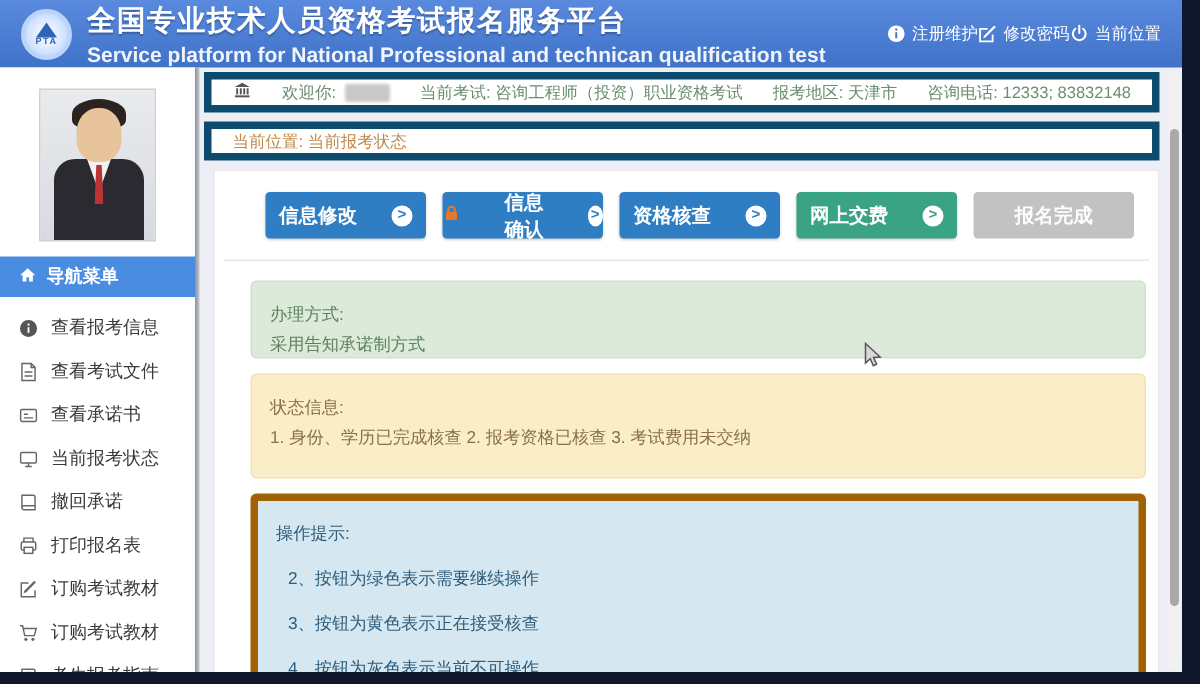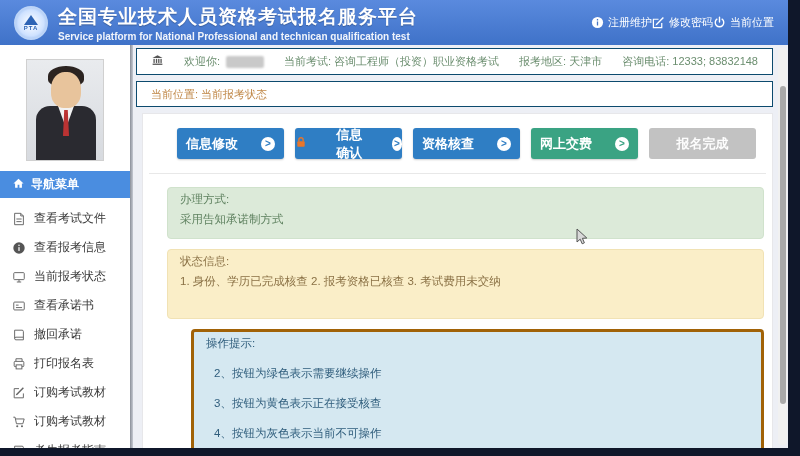--- a/index.html
+++ b/index.html
@@ -9,21 +9,21 @@
 
   
   .topbar { position:absolute; top:0; left:0; width:100%; height:45px;
     background:linear-gradient(#5a8ade,#3f72c8); display:flex; align-items:center; padding:0 14px; }
   .logo { width:34px; height:34px; border-radius:50%; background:radial-gradient(#ffffff,#cfe2ff 60%,#7fa9e8);
     border:2px solid #bcd4f7; display:flex; flex-direction:column; align-items:center; justify-content:center; flex:0 0 auto; }
   .logo .tri { width:0; height:0; border-left:7px solid transparent; border-right:7px solid transparent; border-bottom:10px solid #2e64b5; }
   .logo .pta { font-size:6px; font-weight:bold; color:#2e64b5; letter-spacing:1px; }
   .titles { margin-left:10px; color:#fff; }
   .title { font-size:19px; font-weight:bold; letter-spacing:1px; text-shadow:0 1px 1px rgba(0,0,0,.25); }
-  .subtitle { font-size:10px; font-weight:bold; opacity:.92; margin-top:1px; }
+  .subtitle { font-size:14px; font-weight:bold; opacity:.92; margin-top:1px; }
   .toplinks { margin-left:auto; display:flex; align-items:center; }
   .toplink { display:flex; align-items:center; gap:4px; color:#fff; font-size:11px; cursor:pointer; white-space:nowrap; }
   .toplink svg { display:block; }
 
   
   .sidebar { position:absolute; top:45px; left:0; width:130px; height:403px; background:#fff; }
   .side-divider { position:absolute; top:45px; left:130px; width:3px; height:403px;
     background:linear-gradient(90deg,#8a8f99,#c5c9d2); }
   .photo { width:78px; height:102px; margin:14px auto 10px; background:linear-gradient(#e9ebee,#d7dadf);
     border:1px solid #d0d0d0; position:relative; overflow:hidden; }
@@ -33,21 +33,21 @@
   .photo .shirt { position:absolute; left:31px; top:46px; width:16px; height:22px; background:#f2f2f2; clip-path:polygon(0 0,100% 0,50% 100%); }
   .photo .tie { position:absolute; left:36px; top:50px; width:6px; height:26px; background:#b33; clip-path:polygon(20% 0,80% 0,100% 100%,0 100%); }
   .nav-header { height:27px; background:#4a8de0; color:#fff; font-size:12px; font-weight:bold;
     display:flex; align-items:center; gap:6px; padding:0 12px; }
   .nav-list { list-style:none; padding:6px 0; }
   .nav-item { display:flex; align-items:center; gap:8px; padding:0 12px; height:29px; font-size:12px; color:#3a3a3a; cursor:pointer; }
   .nav-item svg { flex:0 0 auto; display:block; }
 
   
   .main { position:absolute; top:45px; left:133px; width:642px; height:403px; }
-  .bar { background:#fff; border:1px solid #0c4a6e; margin:3px 2px 0 3px; }
+  .bar { background:#fff; border:5px solid #0c4a6e; margin:3px 2px 0 3px; }
   .welcome { height:27px; display:flex; align-items:center; gap:6px; padding:0 14px;
     font-size:11px; color:#6b8e6f; }
   .welcome .seg { margin-left:14px; white-space:nowrap; }
   .welcome .seg:first-of-type { margin-left:0; }
   .blur-name { display:inline-block; width:44px; height:12px; background:#c9c9c9; border-radius:2px; filter:blur(1px); vertical-align:middle; }
   .breadcrumb { height:26px; margin-top:6px; display:flex; align-items:center; padding:0 14px;
     font-size:11px; color:#c08848; }
   .panel { background:#fff; border:1px solid #e7e7ea; margin:6px 2px 0 9px; height:337px; padding:12px 6px 10px 24px; }
 
   .steps { display:flex; gap:11px; justify-content:center; padding:2px 0 14px; }
@@ -56,24 +56,24 @@
     box-shadow:0 1px 2px rgba(0,0,0,.2); }
   .step-blue { background:#2f7ec4; }
   .step-green { background:#3aa383; }
   .step-gray { background:#c2c2c2; color:#fdfdfd; cursor:default; box-shadow:none; }
   .arrow-circle { width:14px; height:14px; border-radius:50%; background:#fff; display:inline-flex;
     align-items:center; justify-content:center; font-size:10px; font-weight:bold; }
   .step-blue .arrow-circle { color:#2f7ec4; }
   .step-green .arrow-circle { color:#3aa383; }
   .steps-divider { border:none; border-top:1px solid #e8e8e8; margin:0 0 13px -18px; }
 
-  .infobox { border-radius:4px; padding:4px 12px; font-size:11.5px; margin-bottom:10px; margin-right:2px; }
+  .infobox { border-radius:4px; padding:14px 12px; font-size:11.5px; margin-bottom:10px; margin-right:2px; }
   .box-green { background:#dcead9; border:1px solid #d0e2cc; color:#5e815f; height:52px; }
   .box-yellow { background:#faeec8; border:1px solid #f1e2b4; color:#8a7145; height:70px; }
-  .box-blue { background:#d5e8f1; border:3px solid #a16207; color:#2f5d7c; height:126px;margin-left:24px; }
+  .box-blue { background:#d5e8f1; border:5px solid #a16207; color:#2f5d7c; height:126px; }
   .infobox .line { margin-top:5px; }
   .box-blue .tip-line { margin:9px 0 0 8px; display:flex; align-items:center; gap:5px; flex-wrap:nowrap; }
   .box-blue .tip-line.sp { margin-top:15px; }
   .box-blue svg { flex:0 0 auto; }
 
   
   .scrollbar-track { position:absolute; top:48px; right:1px; width:9px; height:397px; background:#f1f1f1; border-radius:4px; }
   .scrollbar-thumb { position:absolute; top:38px; left:1.5px; width:6px; height:318px; background:#a9a9a9; border-radius:3px; }
   .cursor { position:absolute; left:576px; top:228px; pointer-events:none; }
 </style>
@@ -137,54 +137,54 @@
           <svg width="13" height="13" viewBox="0 0 16 16">
               <path d="M8 2.2L1.8 8h2v5.2h3.1V9.6h2.2v3.6h3.1V8h2z" fill="#fff"></path>
             </svg>
         </span>
         <span>导航菜单</span>
       </div>
       <ul class="nav-list">
         <li class="nav-item">
           <span>
               <svg width="14" height="14" viewBox="0 0 16 16">
+                <circle cx="8" cy="8" r="6.5" fill="#555"></circle>
+                <rect x="7.3" y="7" width="1.4" height="4.3" fill="#fff"></rect>
+                <rect x="7.3" y="4.2" width="1.4" height="1.6" fill="#fff"></rect>
+              </svg>
+            </span>
+          <span>查看报考信息</span>
+        </li>
+        <li class="nav-item">
+          <span>
+              <svg width="14" height="14" viewBox="0 0 16 16">
                 <path d="M3 1.5h7l3 3V14.5H3z" fill="none" stroke="#666" stroke-width="1.1"></path>
                 <path d="M10 1.5v3h3" fill="none" stroke="#666" stroke-width="1.1"></path>
                 <path d="M5 8h6M5 11h6" stroke="#666" stroke-width="1.1"></path>
               </svg>
             </span>
           <span>查看考试文件</span>
         </li>
         <li class="nav-item">
           <span>
               <svg width="14" height="14" viewBox="0 0 16 16">
-                <circle cx="8" cy="8" r="6.5" fill="#555"></circle>
-                <rect x="7.3" y="7" width="1.4" height="4.3" fill="#fff"></rect>
-                <rect x="7.3" y="4.2" width="1.4" height="1.6" fill="#fff"></rect>
-              </svg>
-            </span>
-          <span>查看报考信息</span>
+                <rect x="2" y="3.5" width="12" height="9" rx="1" fill="none" stroke="#666" stroke-width="1.1"></rect>
+                <path d="M4.5 7h3M4.5 9.8h7" stroke="#666" stroke-width="1.1"></path>
+              </svg>
+            </span>
+          <span>查看承诺书</span>
         </li>
         <li class="nav-item">
           <span>
               <svg width="14" height="14" viewBox="0 0 16 16">
                 <rect x="2" y="3" width="12" height="8" rx="1" fill="none" stroke="#666" stroke-width="1.1"></rect>
                 <path d="M5.5 13.7h5M8 11v2.7" stroke="#666" stroke-width="1.1"></path>
               </svg>
             </span>
           <span>当前报考状态</span>
-        </li>
-        <li class="nav-item">
-          <span>
-              <svg width="14" height="14" viewBox="0 0 16 16">
-                <rect x="2" y="3.5" width="12" height="9" rx="1" fill="none" stroke="#666" stroke-width="1.1"></rect>
-                <path d="M4.5 7h3M4.5 9.8h7" stroke="#666" stroke-width="1.1"></path>
-              </svg>
-            </span>
-          <span>查看承诺书</span>
         </li>
         <li class="nav-item">
           <span>
               <svg width="14" height="14" viewBox="0 0 16 16">
                 <path d="M3 2.5h8.5A1.5 1.5 0 0113 4v9.5H4.5A1.5 1.5 0 013 12V2.5z" fill="none" stroke="#666" stroke-width="1.1"></path>
                 <path d="M3 12a1.5 1.5 0 011.5-1.5H13" fill="none" stroke="#666" stroke-width="1.1"></path>
               </svg>
             </span>
           <span>撤回承诺</span>
         </li>

